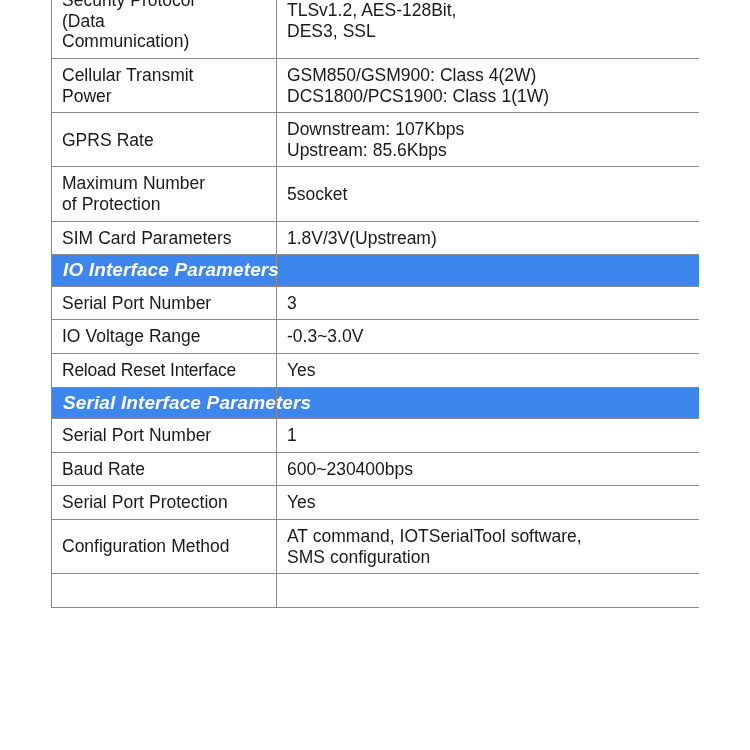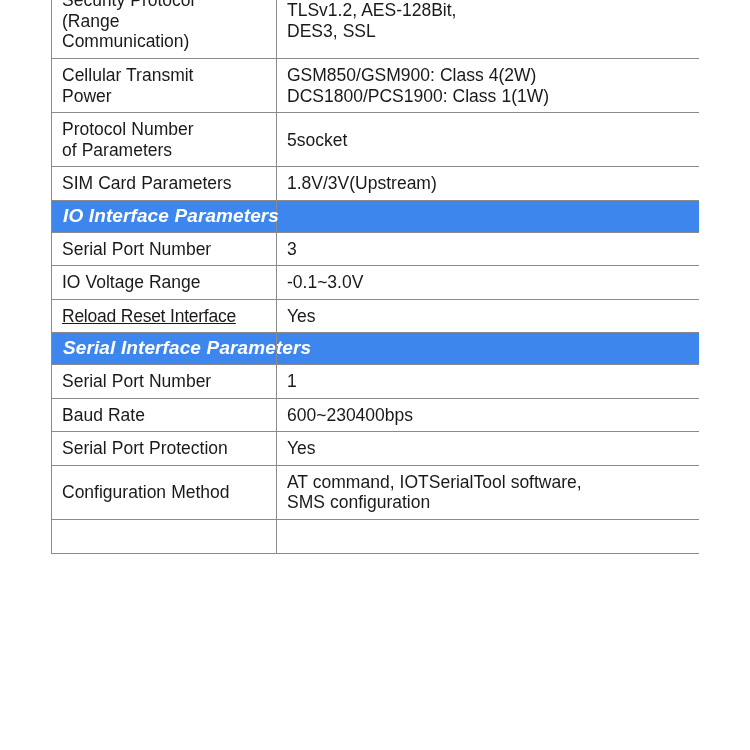--- a/index.html
+++ b/index.html
@@ -52,21 +52,21 @@
     padding: 6px 0 6px 10px;
     color: #1a1a1a;
     background: #ffffff;
     word-spacing: 0.2px;
   }
 
   td.label { padding-left: 10px; }
   td.value { padding-left: 16px; }
 
   
-  td.label.tight { letter-spacing: -0.25px; text-decoration: underline; }
+  td.label.tight { letter-spacing: -0.25px; }
 
   
   tr.section td {
     background: #3d86ee;
     color: #ffffff;
     font-weight: bold;
     font-style: italic;
     font-size: 19px;
     padding-top: 4px;
     padding-bottom: 4px;
@@ -86,42 +86,51 @@
   <div class="table-clip">
     <table class="spec">
       <colgroup>
         <col class="c-label">
         <col class="c-value">
       </colgroup>
       <tbody id="tbody">
           <tr>
             <td class="label">
               <span class="cell-line">Security Protocol</span>
-              <span class="cell-line">(Range</span>
+              <span class="cell-line">(Data</span>
               <span class="cell-line">Communication)</span>
             </td>
             <td class="value">
               <span class="cell-line">TLSv1.2, AES-128Bit,</span>
               <span class="cell-line">DES3, SSL</span>
             </td>
           </tr>
           <tr>
             <td class="label">
               <span class="cell-line">Cellular Transmit</span>
               <span class="cell-line">Power</span>
             </td>
             <td class="value">
               <span class="cell-line">GSM850/GSM900: Class 4(2W)</span>
               <span class="cell-line">DCS1800/PCS1900: Class 1(1W)</span>
             </td>
           </tr>
           <tr>
             <td class="label">
-              <span class="cell-line">Protocol Number</span>
-              <span class="cell-line">of Parameters</span>
+              <span class="cell-line">GPRS Rate</span>
+            </td>
+            <td class="value">
+              <span class="cell-line">Downstream: 107Kbps</span>
+              <span class="cell-line">Upstream: 85.6Kbps</span>
+            </td>
+          </tr>
+          <tr>
+            <td class="label">
+              <span class="cell-line">Maximum Number</span>
+              <span class="cell-line">of Protection</span>
             </td>
             <td class="value">
               <span class="cell-line">5socket</span>
             </td>
           </tr>
           <tr>
             <td class="label">
               <span class="cell-line">SIM Card Parameters</span>
             </td>
             <td class="value">
@@ -142,21 +151,21 @@
             </td>
             <td class="value">
               <span class="cell-line">3</span>
             </td>
           </tr>
           <tr>
             <td class="label">
               <span class="cell-line">IO Voltage Range</span>
             </td>
             <td class="value">
-              <span class="cell-line">-0.1~3.0V</span>
+              <span class="cell-line">-0.3~3.0V</span>
             </td>
           </tr>
           <tr>
             <td class="label tight">
               <span class="cell-line">Reload Reset Interface</span>
             </td>
             <td class="value">
               <span class="cell-line">Yes</span>
             </td>
           </tr>

